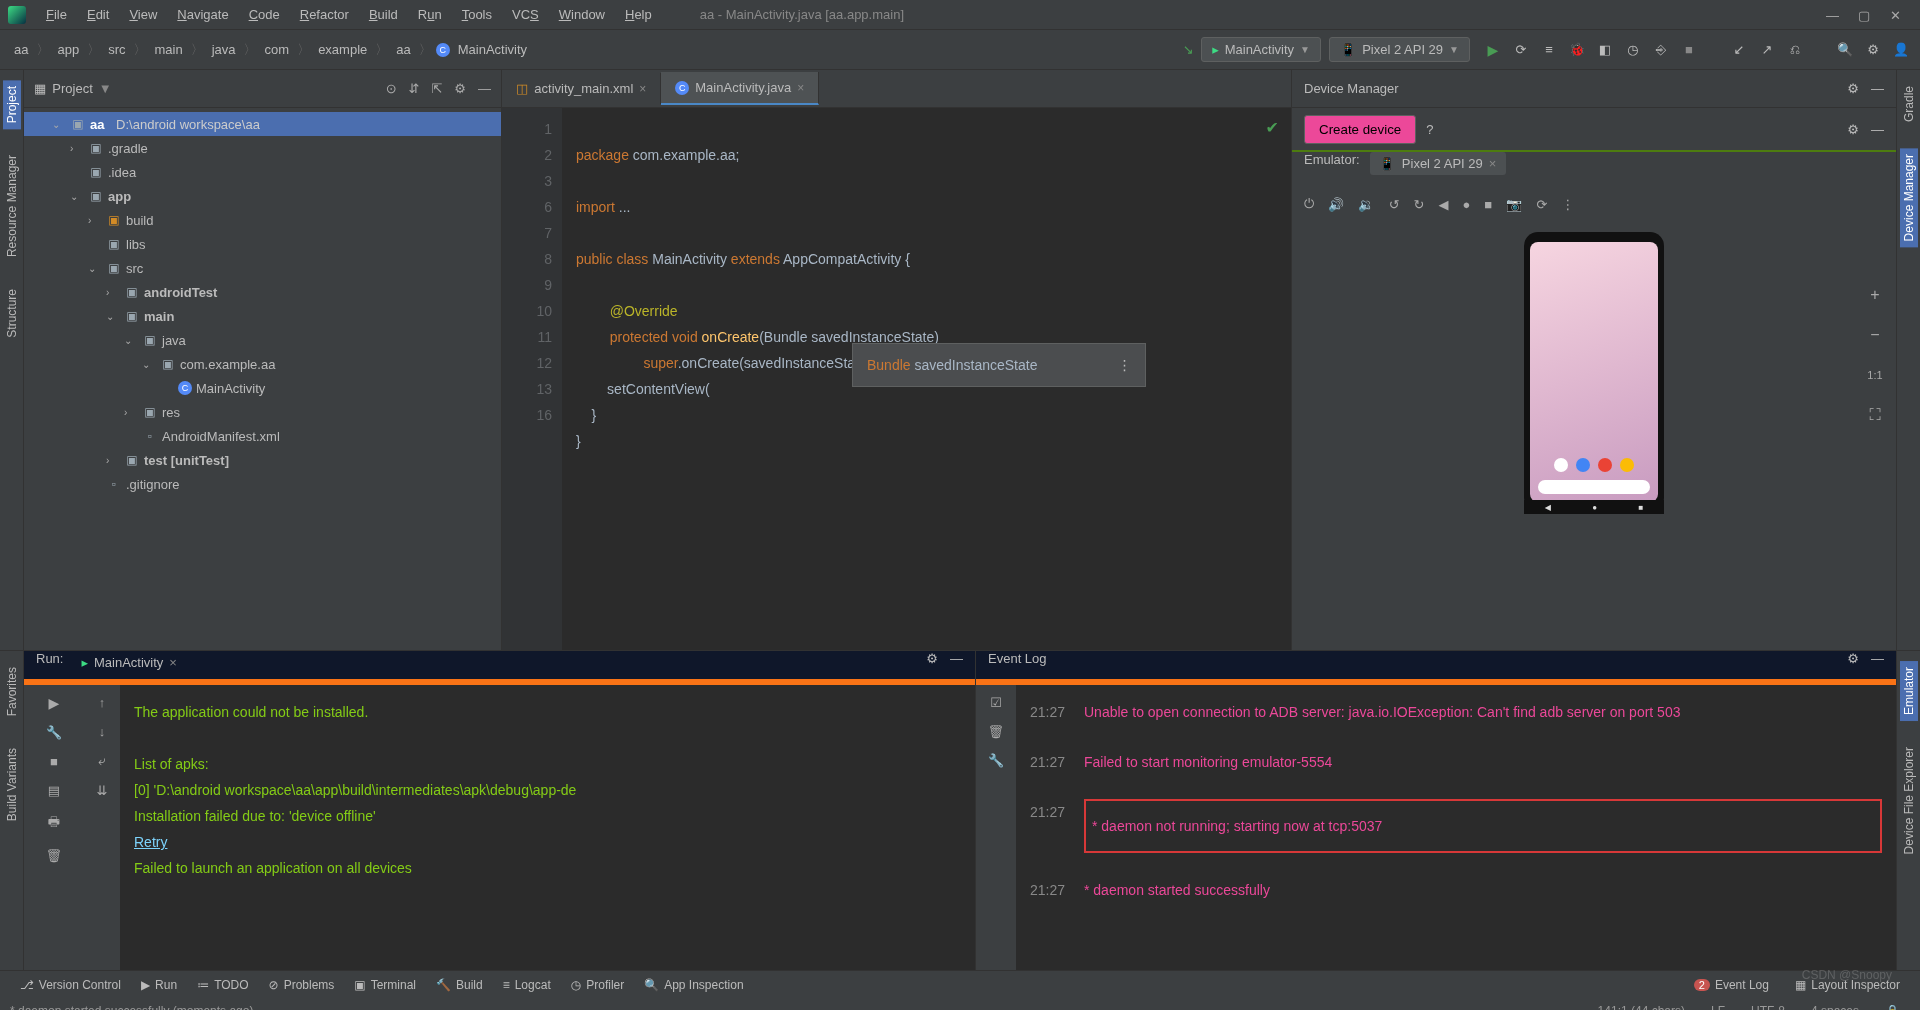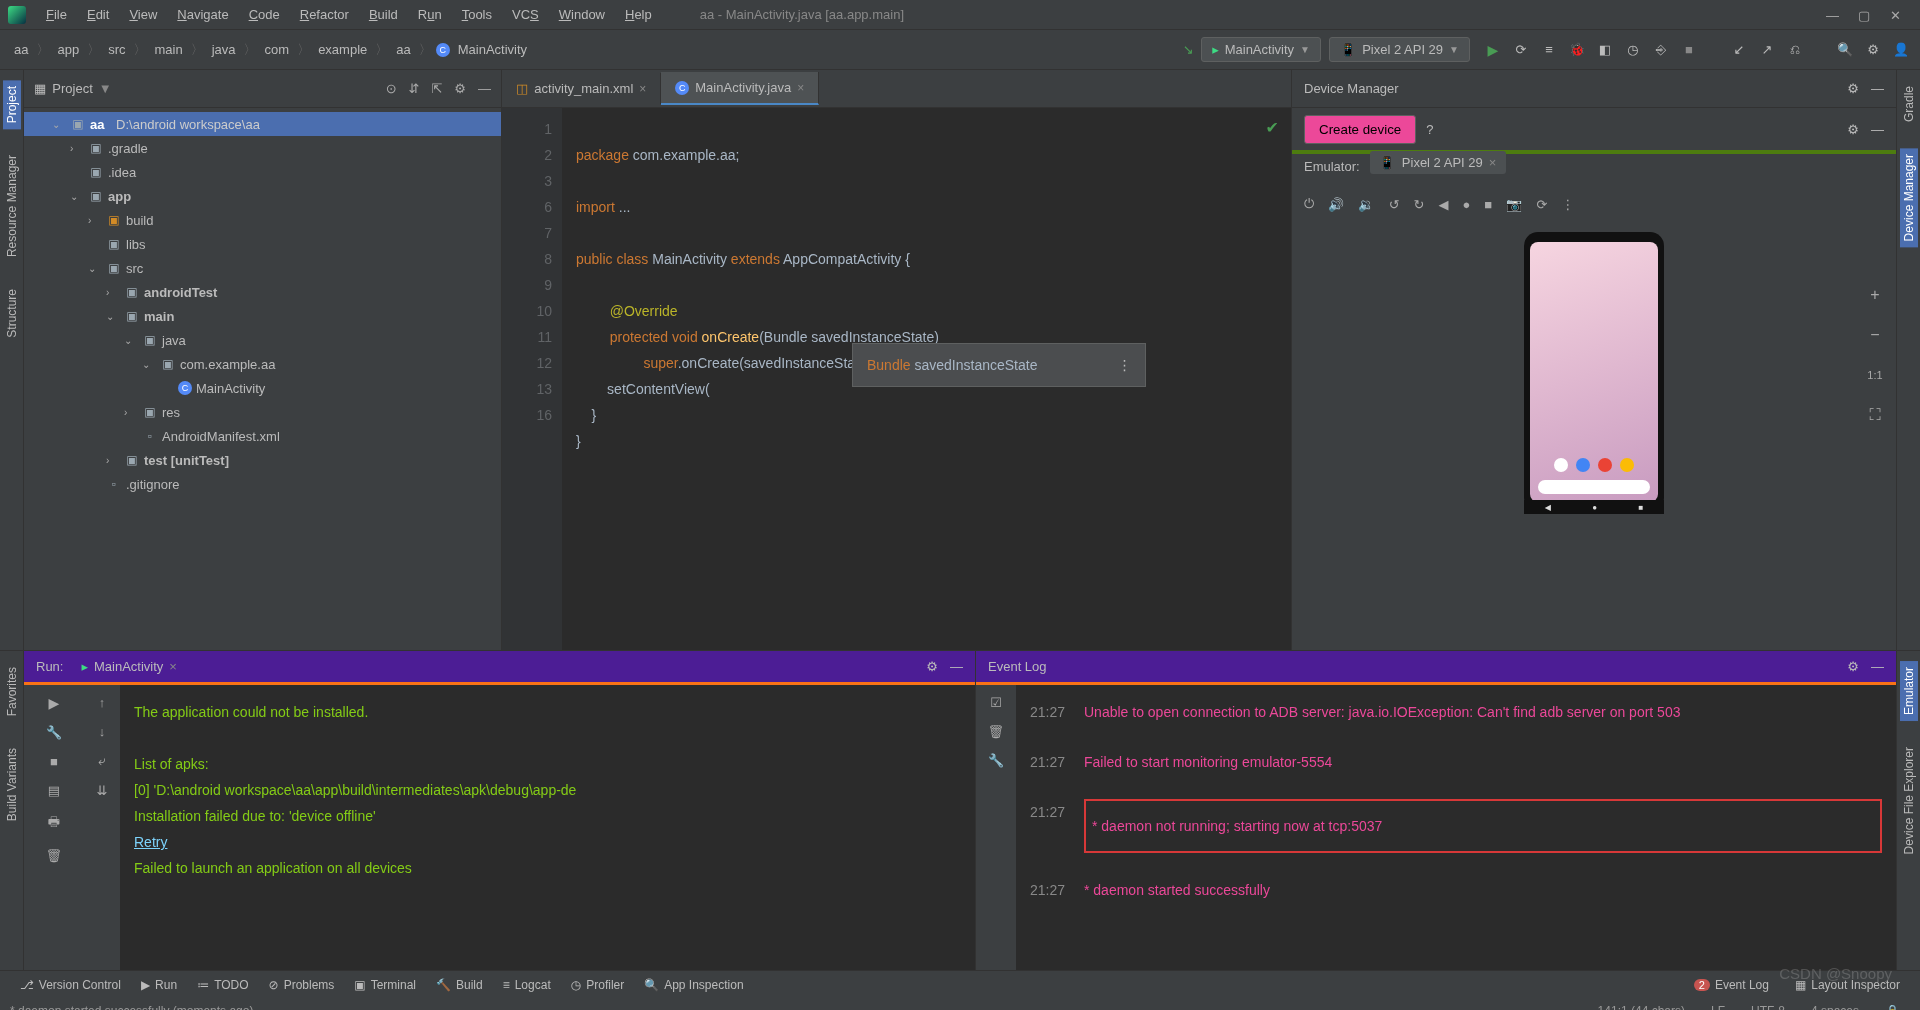--- a/index.html
+++ b/index.html
@@ -59,41 +59,41 @@
 .hint-popup{position:absolute;left:290px;top:235px;background:#4b4d4f;border:1px solid #5e6060;padding:8px 14px;display:flex;align-items:center;gap:80px;font-family:Consolas,monospace;font-size:14px}
 .hint-type{color:#cc7832}.hint-name{color:#a9b7c6}
 
 .right-panel{width:605px;background:#3c3f41;border-left:1px solid #323232;display:flex;flex-direction:column}
 .rp-header{height:38px;display:flex;align-items:center;padding:0 12px;border-bottom:1px solid #323232}
 .rp-tabs{height:36px;display:flex;align-items:center;padding:0 12px;gap:24px;border-bottom:1px solid #323232}
 .rp-tab{padding:8px 4px;cursor:pointer}
 .rp-tab.active{border-bottom:2px solid #4a88c7;color:#fff}
 .rp-toolbar{height:42px;display:flex;align-items:center;padding:0 12px;gap:10px}
 .rp-btn{background:#ec4899;border:1px solid #5e6060;padding:6px 14px;border-radius:3px;cursor:pointer}
-.rp-emubar{height:36px;display:flex;align-items:flex-end;padding:12px 12px;gap:10px;border-top:4px solid #4d7c0f}
+.rp-emubar{height:36px;display:flex;align-items:flex-start;padding:0 12px;gap:10px;border-top:2px solid #4d7c0f}
 .rp-emutab{display:flex;align-items:center;gap:6px;background:#4c5052;padding:4px 10px;border-radius:3px}
 .rp-emutab-close{color:#888;cursor:pointer}
 .rp-controls{height:36px;display:flex;align-items:center;padding:0 12px;gap:14px}
 .rp-ctrl{cursor:pointer;color:#aaa}
 .phone-area{flex:1;display:flex;justify-content:center;align-items:flex-start;padding:10px;position:relative}
 .phone{width:140px;height:280px;background:#111;border-radius:14px;padding:10px 6px;position:relative}
 .phone-screen{width:100%;height:100%;background:linear-gradient(160deg,#f6d5e0,#e0b8d0,#c89bc0);border-radius:8px;position:relative}
 .phone-dock{position:absolute;bottom:30px;left:50%;transform:translateX(-50%);display:flex;gap:8px}
 .app-dot{width:14px;height:14px;border-radius:50%;background:#fff}
 .search-pill{position:absolute;bottom:8px;left:8px;right:8px;height:14px;background:#fff;border-radius:10px}
 .nav-bar{position:absolute;bottom:-2px;left:0;right:0;height:14px;background:#111;display:flex;justify-content:space-around;align-items:center;font-size:8px;color:#ddd}
 .zoom-ctrl{position:absolute;right:8px;top:60px;display:flex;flex-direction:column;gap:14px;align-items:center}
 .zoom-btn{width:26px;height:26px;cursor:pointer;display:flex;align-items:center;justify-content:center;color:#aaa;font-size:16px}
 
 .right-strip{width:24px;background:#3c3f41;border-left:1px solid #323232;display:flex;flex-direction:column;align-items:center;padding-top:10px;gap:20px}
 
 .bottom-panels{height:320px;display:flex;border-top:1px solid #323232}
 .left-bstrip{width:24px;background:#3c3f41;border-right:1px solid #323232;display:flex;flex-direction:column;align-items:center;padding-top:10px;gap:20px}
 .run-panel{flex:1;background:#2b2b2b;display:flex;flex-direction:column;border-right:1px solid #323232;min-width:0}
-.rn-header{height:34px;background:#4c1d95;display:flex;align-items:center;padding:0 12px;border-bottom:3px solid #f97316}
+.rn-header{height:34px;background:#0f172a;display:flex;align-items:flex-start;padding:0 12px;border-bottom:6px solid #f97316}
 .rn-tab{display:flex;align-items:center;gap:6px;padding:4px 8px}
 .rn-hdricons{margin-left:auto;display:flex;gap:12px}
 .rn-body{flex:1;display:flex}
 .rn-gutter{width:60px;background:#3c3f41;display:flex;flex-direction:column;align-items:center;padding:10px 0;gap:14px}
 .rn-gicon{cursor:pointer;color:#aaa}
 .rn-text{flex:1;padding:14px;font-family:Consolas,monospace;font-size:14px;line-height:26px;overflow:auto}
 .err{color:#84cc16}
 .link{color:#7dd3fc;text-decoration:underline;cursor:pointer}
 
 .event-panel{width:920px;background:#2b2b2b;display:flex;flex-direction:column}
@@ -104,21 +104,21 @@
 .ev-time{color:#888;width:44px}
 .ev-msg{color:#ec4899;flex:1}
 .ev-highlight{border:2px solid #d73838;padding:12px 6px}
 .right-bstrip{width:24px;background:#3c3f41;border-left:1px solid #323232;display:flex;flex-direction:column;align-items:center;padding-top:10px;gap:20px}
 
 .statusbar{height:28px;background:#3c3f41;border-top:1px solid #323232;display:flex;align-items:center;padding:0 10px;font-size:12px}
 .sb-item{padding:4px 10px;cursor:pointer;display:flex;align-items:center;gap:5px}
 .sb-badge{background:#c75450;color:#fff;border-radius:8px;padding:0 5px;font-size:11px}
 .sb-right{margin-left:auto;display:flex;gap:6px}
 .statusbar2{height:26px;background:#3c3f41;display:flex;align-items:center;padding:0 10px;font-size:12px;color:#999}
-.watermark{position:absolute;right:28px;bottom:28px;color:rgba(200,200,200,0.25);font-size:15px}
+.watermark{position:absolute;right:28px;bottom:28px;color:rgba(200,200,200,0.25);font-size:12px}
 </style>
 </head>
 <body>
 
 <div class="titlebar">
   <div class="app-icon"></div>
   <div class="menubar">
     <span class="menu-item"><span class="menu-u">F</span>ile</span>
     <span class="menu-item"><span class="menu-u">E</span>dit</span>
     <span class="menu-item"><span class="menu-u">V</span>iew</span>

